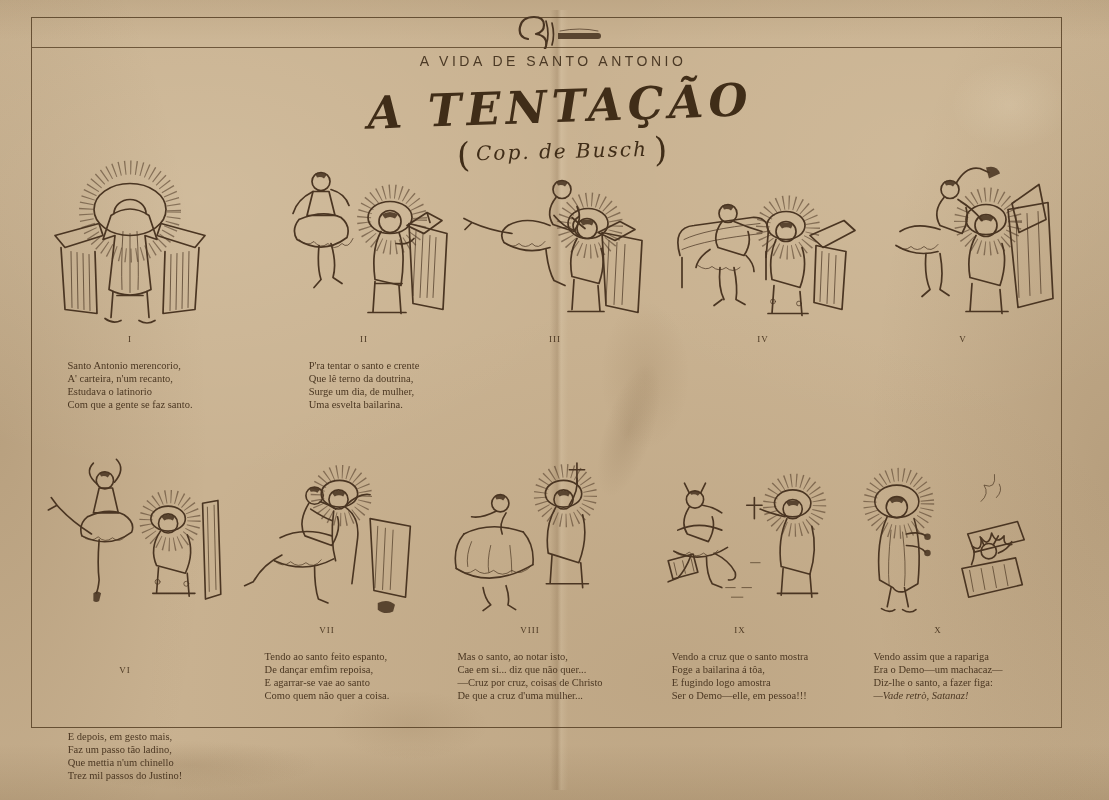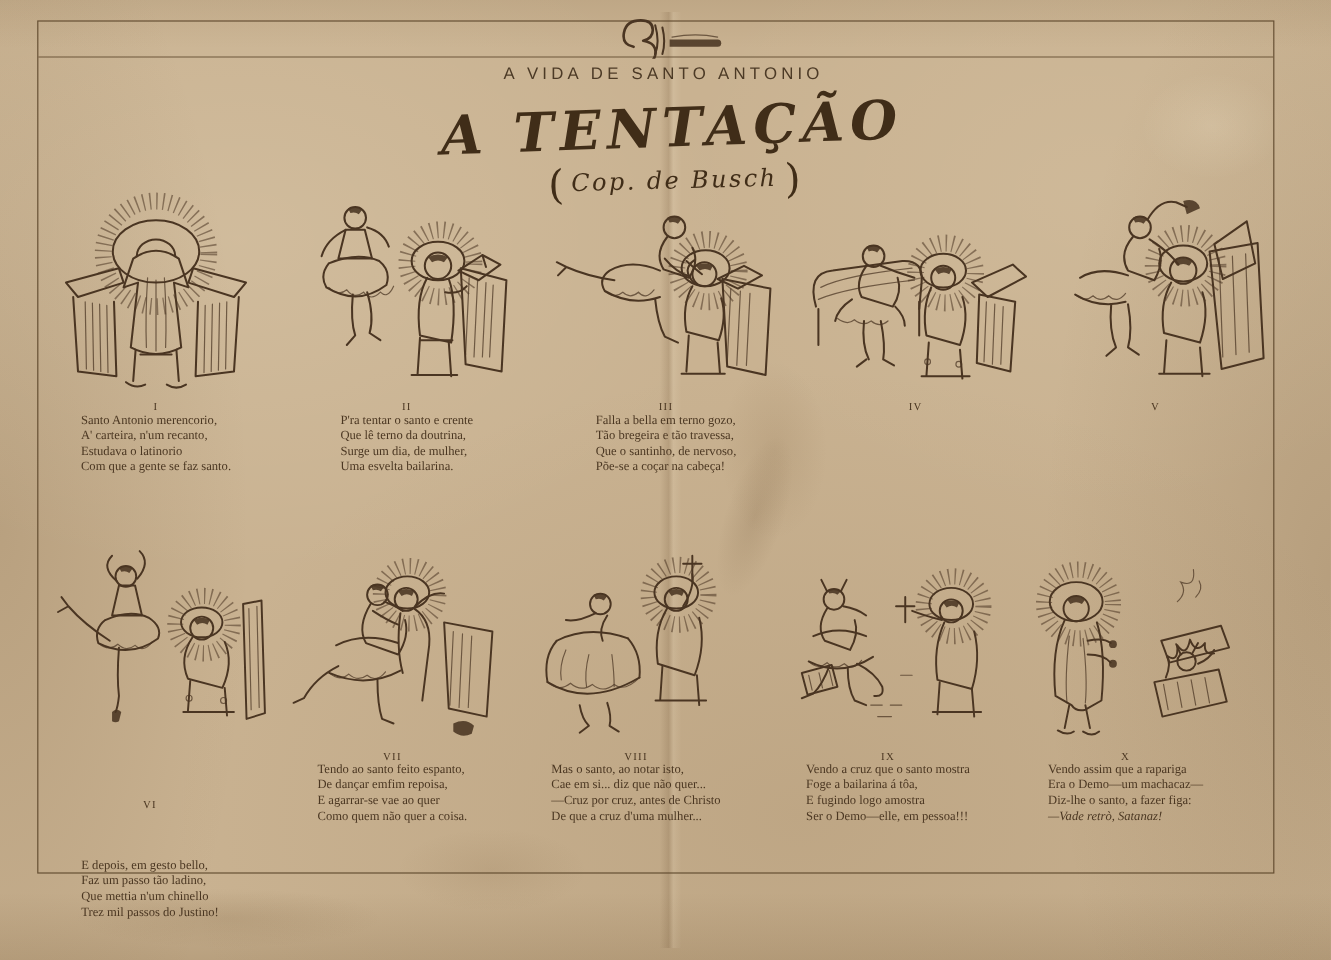--- a/index.html
+++ b/index.html
@@ -47,21 +47,21 @@
   .subtitle .paren{font-size:34px;font-style:normal;vertical-align:-6px;font-weight:400;}
   .subtitle .st-text{letter-spacing:2px;padding:0 6px;}
   .panel{
     position:absolute;width:210px;display:flex;flex-direction:column;align-items:center;
   }
   .numeral{
     font-family:"Liberation Serif", serif;font-size:9px;letter-spacing:1px;
     color:#4b3722;margin-top:1px;
   }
   .caption{
-    display:inline-block;text-align:left;
+    margin-top:15px;display:inline-block;text-align:left;
     font-family:"Liberation Serif", serif;font-size:10.5px;line-height:13px;color:#4b3722;
   }
   .caption .italic{font-style:italic;}
   svg.illus{display:block;}
   .ink{fill:none;stroke:#4a3522;stroke-width:1.7;stroke-linecap:round;stroke-linejoin:round;}
   .ink2{fill:none;stroke:#4a3522;stroke-width:1px;stroke-linecap:round;opacity:.72;}
   .fillk{fill:#4a3522;stroke:none;opacity:.88;}
   .rays{fill:none;stroke:#4a3522;stroke-width:14;stroke-dasharray:1.2 4.4;opacity:.55;}
   .crease{
     position:absolute;top:10px;height:780px;width:18px;left:550px;
@@ -126,21 +126,21 @@
   </svg>
   <div class="numeral">I</div>
   <div class="caption">
     <div>Santo Antonio merencorio,</div>
     <div>A' carteira, n'um recanto,</div>
     <div>Estudava o latinorio</div>
     <div>Com que a gente se faz santo.</div>
   </div>
 </div>
 
-<div class="panel" style="left:234px;top:138px;">
+<div class="panel" style="left:259px;top:138px;">
   <svg class="illus" width="210" height="195" viewBox="0 0 210 192">
     <circle class="rays" cx="133" cy="80" r="28"></circle>
     <ellipse class="ink" cx="131" cy="78" rx="22" ry="16"></ellipse>
     <g>
       <circle class="ink" cx="131" cy="82" r="11"></circle>
       <path class="fillk" d="M123,75 a11,8 0 0 1 16,0 l-3,4 a8,6 0 0 0 -10,0 Z"></path>
       <path class="ink" d="M122,92 Q112,110 116,140 L142,146 Q147,112 140,93"></path>
       <path class="ink" d="M137,104 q12,2 18,-5"></path>
       <path class="ink" d="M116,142 l-2,30 m26,-26 l2,28 m-33,-1 h38 m-30,-29 h26"></path>
     </g>
@@ -189,26 +189,20 @@
       <path class="fillk" d="M106,42 a9,6 0 0 1 12,1 l-3,4 a6,4 0 0 0 -7,-1 Z"></path>
       <path class="ink" d="M106,58 q-11,14 -3,27 l21,7 q9,-13 3,-25"></path>
       <path class="ink" d="M122,78 q9,8 13,11 M104,76 q10,12 21,15"></path>
       <path class="ink" d="M100,86 Q76,76 58,86 M100,108 Q76,116 54,103 M58,86 q-10,7 -4,17"></path>
       <path class="ink2" d="M54,103 q8,7 15,1 q6,6 13,0 q6,7 13,-2"></path>
       <path class="ink" d="M62,94 Q40,91 22,83 l-8,-4 M22,83 l-7,7"></path>
       <path class="ink" d="M96,110 q2,20 8,31 l11,5"></path>
     </g>
   </svg>
   <div class="numeral">III</div>
-  <div class="caption">
-    <div>Falla a bella em terno gozo,</div>
-    <div>Tão bregeira e tão travessa,</div>
-    <div>Que o santinho, de nervoso,</div>
-    <div>Põe-se a coçar na cabeça!</div>
-  </div>
 </div>
 
 <div class="panel" style="left:658px;top:138px;">
   <svg class="illus" width="210" height="195" viewBox="0 0 210 192">
     <circle class="rays" cx="130" cy="88" r="25"></circle>
     <ellipse class="ink" cx="128" cy="86" rx="19" ry="14"></ellipse>
     <g>
       <path class="ink" d="M22,116 q-8,-28 14,-30 l58,-8 q18,-1 16,18 l-2,22"></path>
       <path class="ink2" d="M26,100 q20,-10 76,-16 M24,110 q24,-10 80,-16"></path>
       <path class="ink" d="M24,118 l0,30 m84,-36 l0,28"></path>
@@ -292,21 +286,21 @@
       <circle class="ink2" cx="139" cy="146" r="2.6"></circle>
         <circle class="ink2" cx="169" cy="148" r="2.6"></circle>
     </g>
     <g>
       <path class="ink" d="M186,64 l16,-3 3,98 -16,5 Z"></path>
       <path class="ink2" d="M191,68 l2,88 m5,-90 l2,88"></path>
     </g>
   </svg>
   <div class="numeral">VI</div>
   <div class="caption">
-    <div>E depois, em gesto bello,</div>
+    <div>E depois, em gesto mais,</div>
     <div>Faz um passo tão ladino,</div>
     <div>Que mettia n'um chinello</div>
     <div>Trez mil passos do Justino!</div>
   </div>
 </div>
 
 <div class="panel" style="left:222px;top:442px;">
   <svg class="illus" width="210" height="182" viewBox="0 0 210 190">
     <circle class="rays" cx="120" cy="56" r="25"></circle>
     <ellipse class="ink" cx="118" cy="54" rx="19" ry="14"></ellipse>
@@ -329,21 +323,21 @@
     <g>
       <path class="ink" d="M150,80 l42,8 -5,74 -33,-7 Z"></path>
       <path class="ink2" d="M158,88 l-3,64 m11,-62 l-3,64 m11,-62 l-3,62"></path>
     </g>
     <path class="fillk" d="M158,168 q11,-5 18,2 l-2,7 q-9,4 -16,-2 Z"></path>
   </svg>
   <div class="numeral">VII</div>
   <div class="caption">
     <div>Tendo ao santo feito espanto,</div>
     <div>De dançar emfim repoisa,</div>
-    <div>E agarrar-se vae ao quer</div>
+    <div>E agarrar-se vae ao santo</div>
     <div>Como quem não quer a coisa.</div>
   </div>
 </div>
 
 <div class="panel" style="left:425px;top:442px;">
   <svg class="illus" width="210" height="182" viewBox="0 0 210 190">
     <circle class="rays" cx="142" cy="56" r="26"></circle>
     <ellipse class="ink" cx="140" cy="54" rx="19" ry="14"></ellipse>
     <g>
       <circle class="ink" cx="140" cy="60" r="10"></circle>
@@ -361,21 +355,21 @@
       <path class="ink" d="M36,96 q-12,14 -8,36 M98,94 q12,14 10,34"></path>
       <path class="ink2" d="M28,132 q10,9 20,1 q9,8 19,1 q9,8 19,0 q9,7 22,-6"></path>
       <path class="ink2" d="M44,104 q-6,14 -4,26 M64,108 q-4,16 -2,28 M84,108 q2,16 2,28"></path>
       <path class="ink" d="M56,152 q2,12 8,18 M80,150 q4,12 2,20 M64,170 l-8,6 M82,170 l8,5"></path>
     </g>
   </svg>
   <div class="numeral">VIII</div>
   <div class="caption">
     <div>Mas o santo, ao notar isto,</div>
     <div>Cae em si... diz que não quer...</div>
-    <div>—Cruz por cruz, antes de Christo</div>
+    <div>—Cruz por cruz, coisas de Christo</div>
     <div>De que a cruz d'uma mulher...</div>
   </div>
 </div>
 
 <div class="panel" style="left:635px;top:442px;">
   <svg class="illus" width="210" height="182" viewBox="0 0 210 190">
     <circle class="rays" cx="162" cy="66" r="26"></circle>
     <ellipse class="ink" cx="160" cy="64" rx="19" ry="14"></ellipse>
     <g>
       <circle class="ink" cx="160" cy="70" r="10"></circle>

